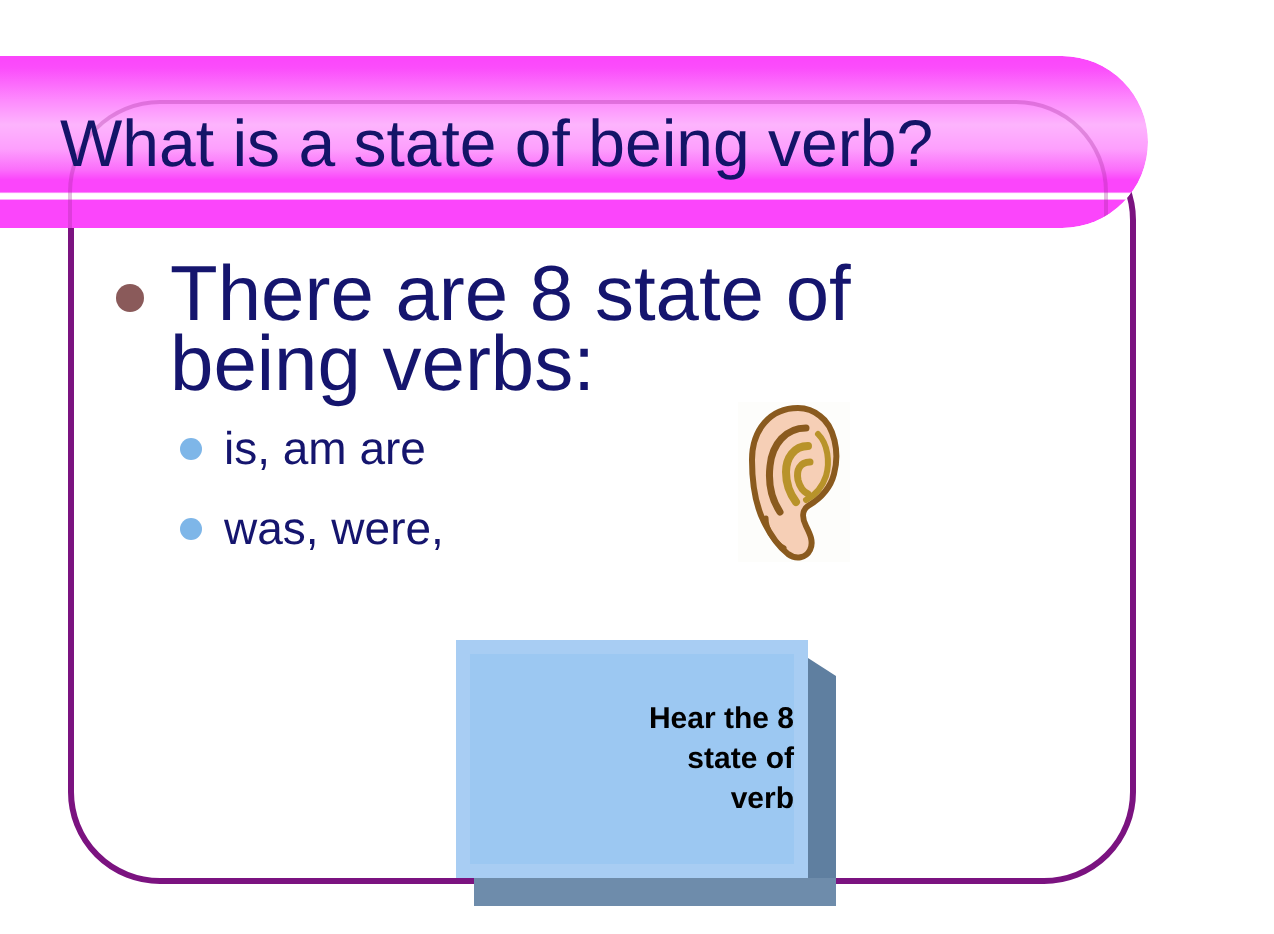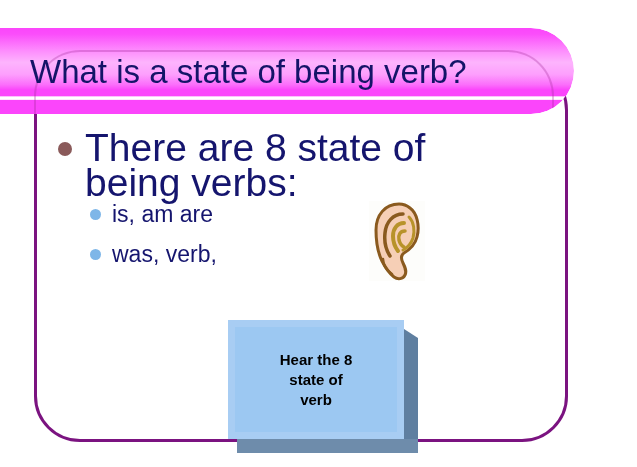--- a/index.html
+++ b/index.html
@@ -68,21 +68,21 @@
   .bullet-l1{
     position:relative;padding-left:33px;
     font-size:39px;line-height:35px;color:#15156E;
   }
   .bullet-l1 .dot{
     position:absolute;left:6px;top:12px;width:14px;height:14px;
     border-radius:50%;background:#8A5A5A;
   }
   .bullet-l1 .txt{display:block;max-width:410px;}
 
-  .sub-list{padding-left:36px;}
+  .sub-list{margin-top:10px;padding-left:36px;}
   .bullet-l2{
     position:relative;padding-left:24px;margin-bottom:12px;
     font-size:23px;line-height:28px;color:#15156E;
   }
   .bullet-l2 .dot{
     position:absolute;left:2px;top:9px;width:11px;height:11px;
     border-radius:50%;background:#7EB6E8;
   }
 
   
@@ -109,21 +109,21 @@
     position:absolute;left:0;top:0;width:176px;height:119px;
     background:#A8CDF3;
   }
   .audio-btn .face{
     position:absolute;left:7px;top:7px;width:162px;height:105px;
     background:#9CC8F2;
     display:flex;align-items:center;justify-content:center;
   }
   .audio-btn .label{
     font-size:15px;font-weight:bold;line-height:20px;color:#000000;
-    text-align:center;width:100%;
+    text-align:right;width:100%;
   }
   .audio-btn .label span{display:block;}
 </style>
 </head>
 <body>
 
 <div id="slide">
 
   <div class="frame"></div>
   <div class="frame-mask"></div>
@@ -141,21 +141,21 @@
       <span class="txt">There are 8 state of being verbs:</span>
     </div>
 
     <div class="sub-list">
       <div class="bullet-l2">
         <span class="dot"></span>
         <span>is, am are</span>
       </div>
       <div class="bullet-l2">
         <span class="dot"></span>
-        <span>was, verb,</span>
+        <span>was, were,</span>
       </div>
     </div>
 
   </div>
 
   <div class="ear-wrap">
     <svg width="56" height="80" viewBox="0 0 56 80">
       <path d="M30 3 C16 3 7 14 7 29 C7 42 9 52 13 60 C16 66 20 72 25 76 C29 79 34 78 36 74 C38 70 36 66 34 62 C32 58 32 54 35 52 C40 49 46 44 48 36 C51 25 48 12 41 7 C38 4.5 34 3 30 3 Z" fill="#F6CFB6" stroke="#8A5A1E" stroke-width="3"></path>
       <path d="M34 13 C24 13 17 21 16 32 C15 41 17 49 21 55" fill="none" stroke="#8A5A1E" stroke-width="3.5" stroke-linecap="round"></path>
       <path d="M35 22 C28 22 24 28 24 35 C24 41 26 46 29 50" fill="none" stroke="#B8932A" stroke-width="4" stroke-linecap="round"></path>

